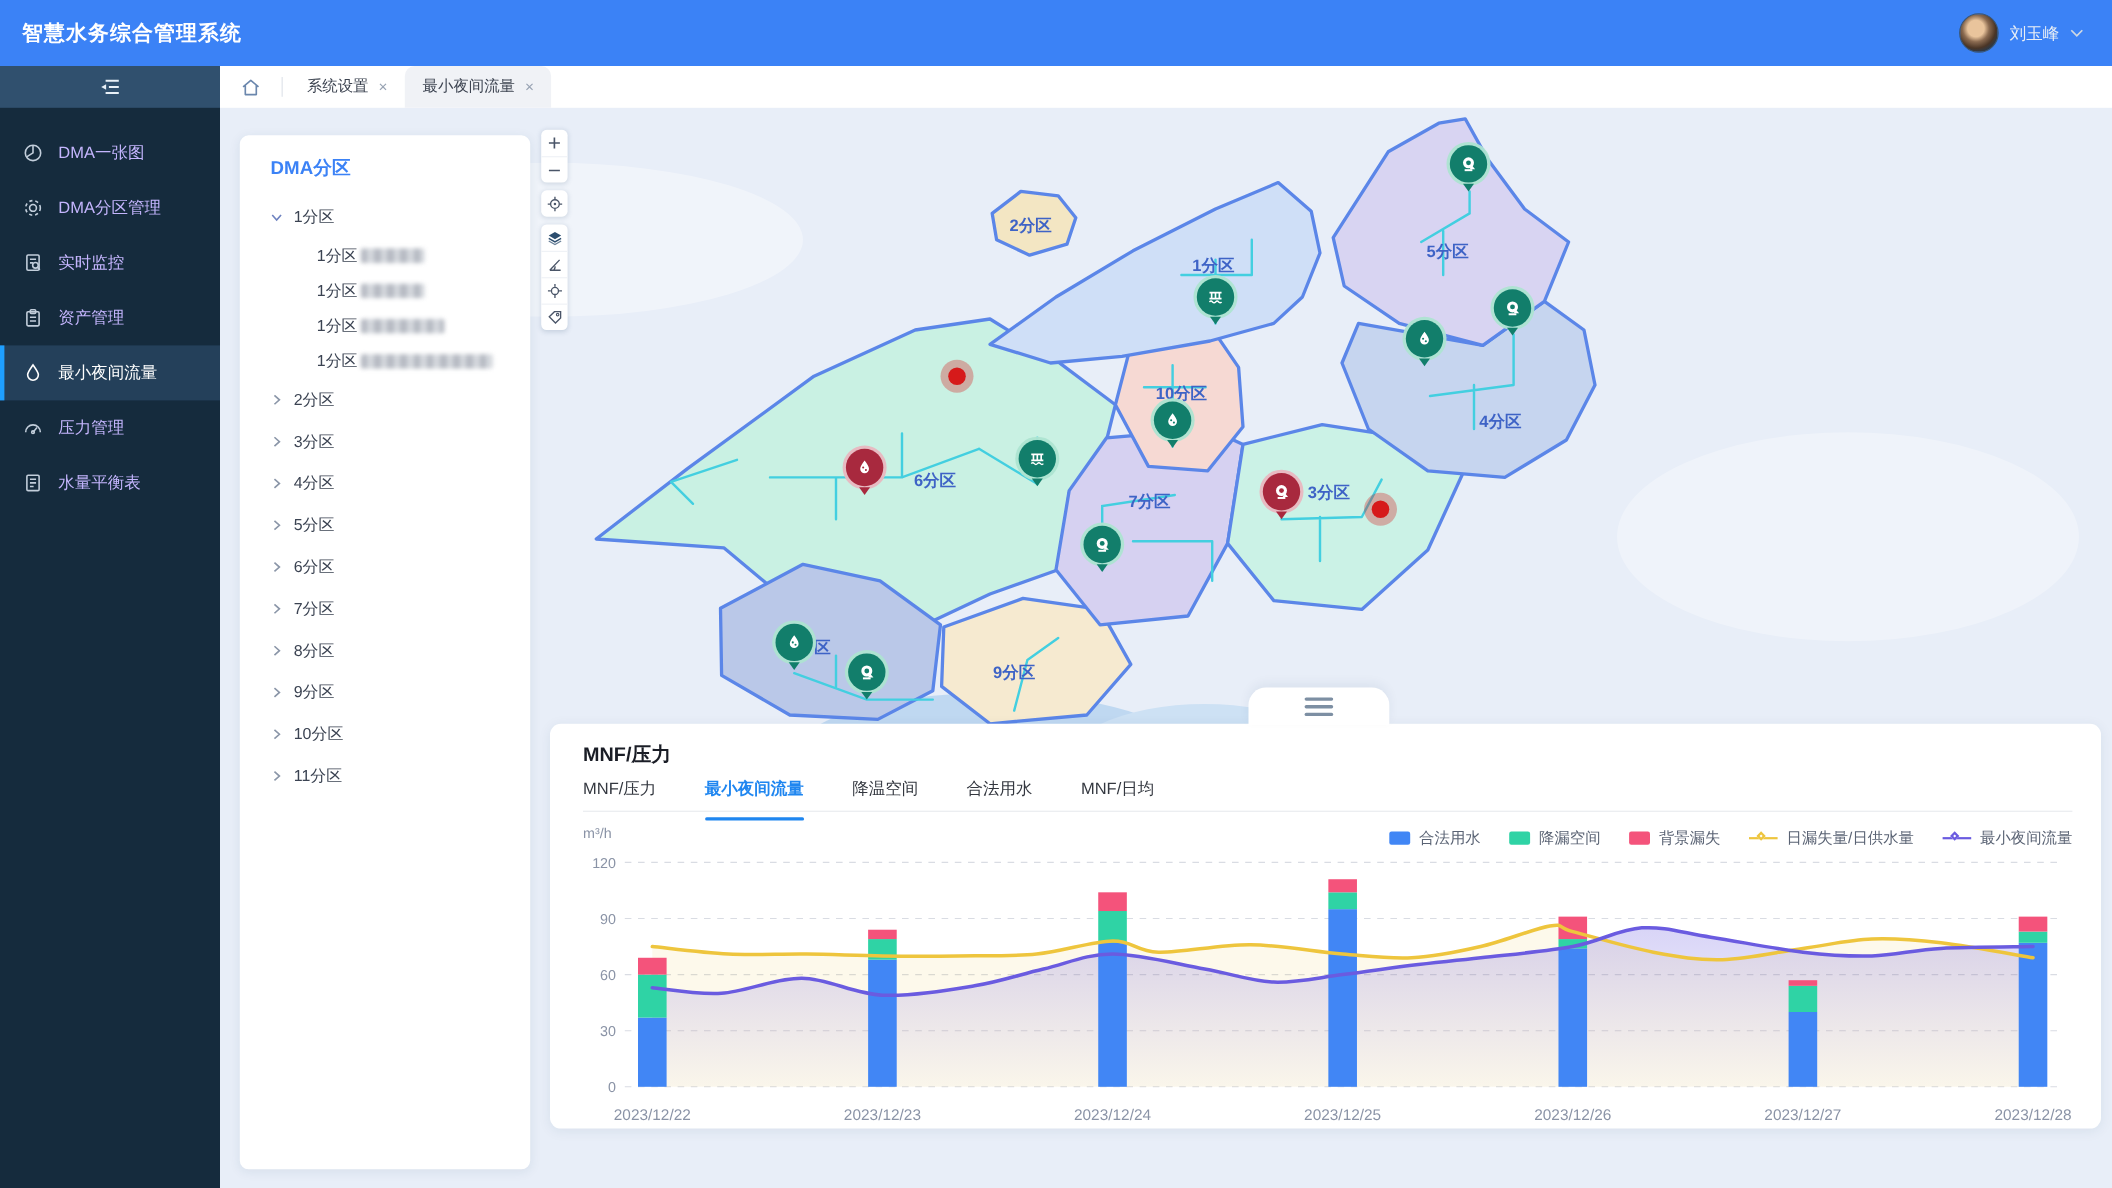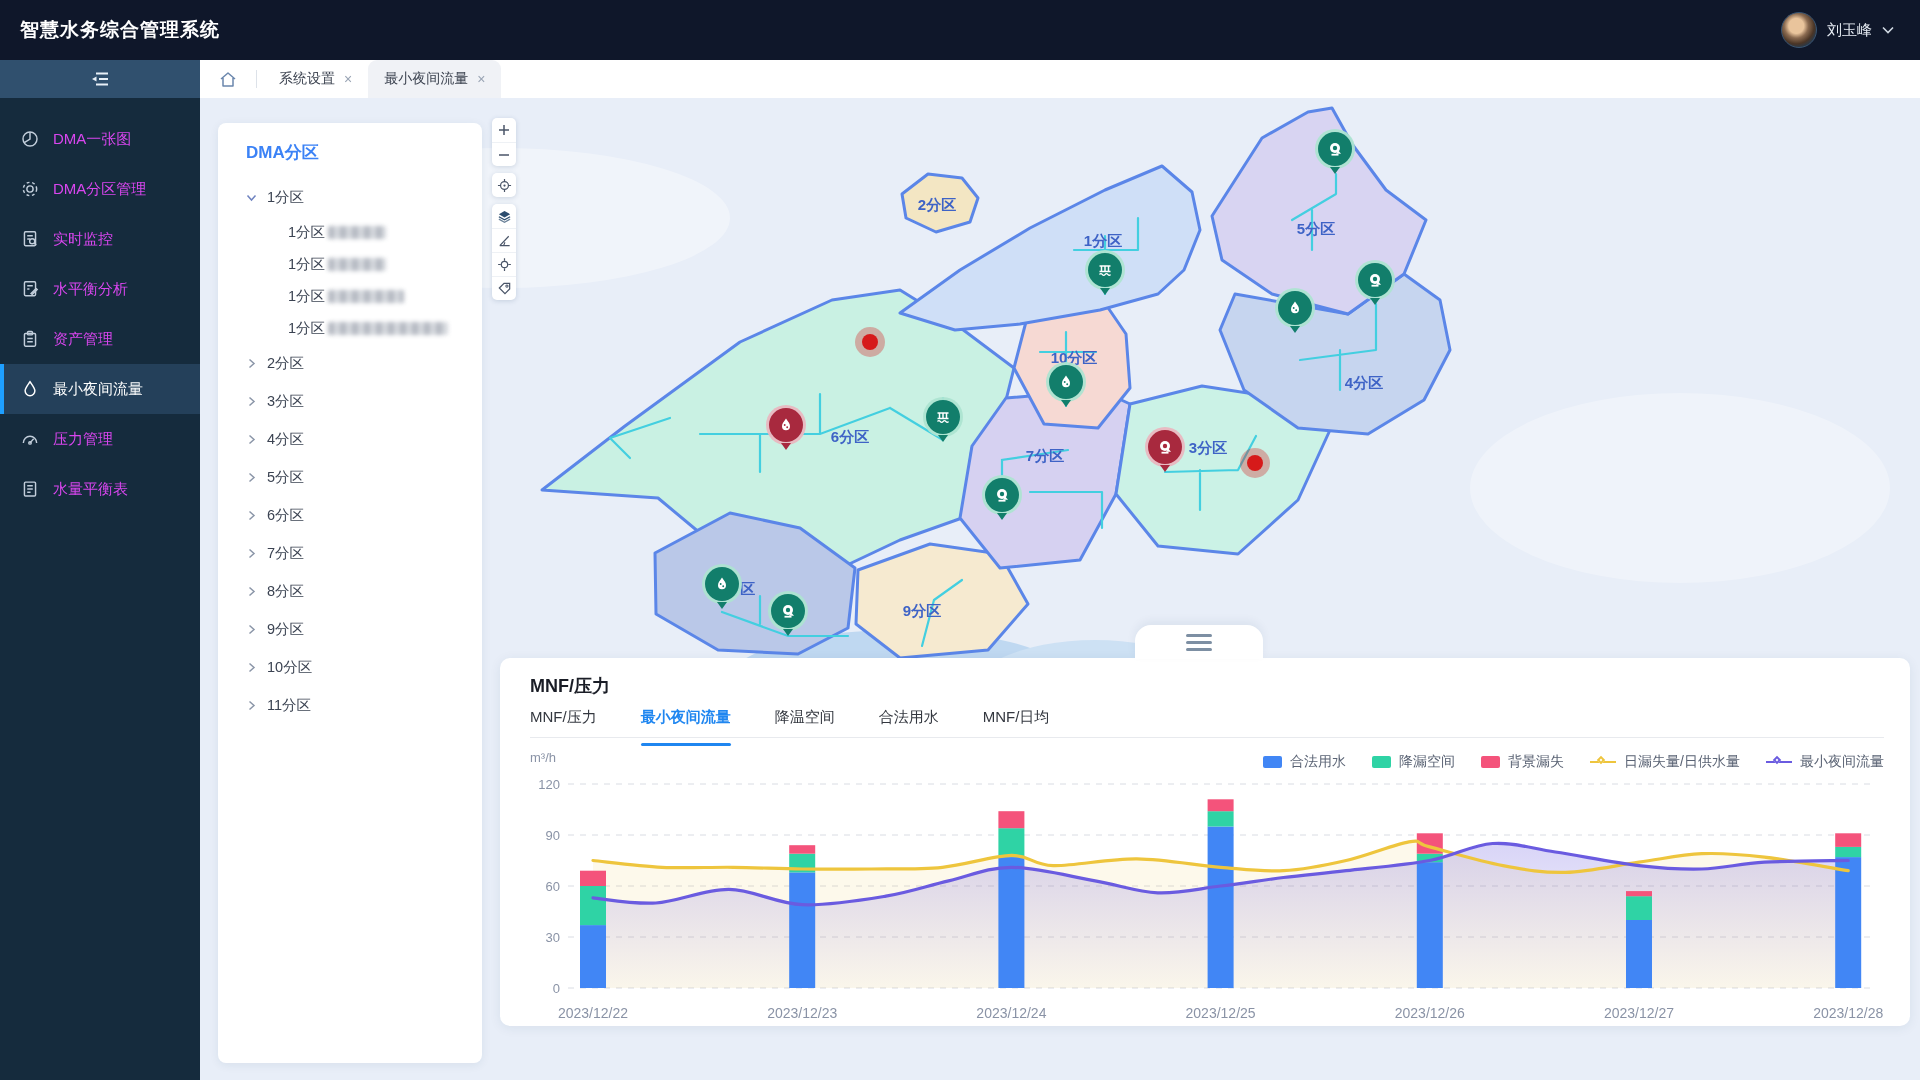--- a/index.html
+++ b/index.html
@@ -1,33 +1,33 @@
 <!DOCTYPE html>
 <html><head>
 <meta charset="utf-8">
 <style>
   * { margin:0; padding:0; box-sizing:border-box; }
   html,body { width:1920px; height:1080px; overflow:hidden;
     font-family:"Liberation Sans","DejaVu Sans",sans-serif; background:#e9edf4; }
 
   
   .header { position:absolute; left:0; top:0; width:1920px; height:60px;
-    background:#0f172a; display:flex; align-items:center; z-index:30; }
+    background:#3b82f6; display:flex; align-items:center; z-index:30; }
   .header-title { color:#fff; font-size:19px; font-weight:bold; margin-left:20px; letter-spacing:1px; }
   .header-user { position:absolute; right:26px; top:0; height:60px; display:flex; align-items:center; gap:10px; cursor:pointer; }
   .avatar { width:36px; height:36px; border-radius:50%;
     background:radial-gradient(circle at 42% 38%, #e9c49c 0 26%, #8a6a50 42%, #4a3526 62%, #243a50 78%); border:1px solid #3a5572; }
   .user-name { color:#e8eef5; font-size:15px; }
 
   
   .sidebar { position:absolute; left:0; top:60px; width:200px; bottom:0; background:#152b3d; z-index:25; }
   .collapse-bar { height:38px; background:#30506e; display:flex; align-items:center; justify-content:center; cursor:pointer; }
   .menu { padding-top:16px; }
   .menu-item { height:50px; display:flex; align-items:center; gap:13px; padding-left:20px;
-    color:#d946ef; font-size:15px; cursor:pointer; position:relative; }
+    color:#c4b5fd; font-size:15px; cursor:pointer; position:relative; }
   .menu-item .mi-icon { width:20px; height:20px; flex:0 0 20px; }
   .menu-item.active { background:#24405a; color:#ffffff; }
   .menu-item.active::before { content:""; position:absolute; left:0; top:0; bottom:0; width:4px; background:#1e9fff; }
 
   
   .tabbar { position:absolute; left:200px; top:60px; width:1720px; height:38px; background:#ffffff;
     display:flex; align-items:center; z-index:20; }
   .home-btn { width:56px; height:38px; display:flex; align-items:center; justify-content:center; cursor:pointer; }
   .tab-divider { width:1px; height:18px; background:#dde2e9; }
   .page-tab { height:38px; display:flex; align-items:center; gap:9px; padding:0 16px; font-size:14px; color:#3c4350; cursor:pointer; }
@@ -130,28 +130,20 @@
         <span>DMA分区管理</span>
       </div>
       <div class="menu-item">
         <svg class="mi-icon" viewBox="0 0 18 18" fill="none" stroke="#c2cedb" stroke-width="1.3">
           <rect x="4" y="2.5" width="10" height="12.5" rx="1"></rect>
           <path d="M6.5,6 H11.5 M6.5,9 H9"></path>
           <circle cx="11" cy="11" r="2.3"></circle>
           <path d="M12.7,12.7 L14.6,14.6"></path>
         </svg>
         <span>实时监控</span>
-      </div>
-      <div class="menu-item">
-        <svg class="mi-icon" viewBox="0 0 18 18" fill="none" stroke="#c2cedb" stroke-width="1.3">
-          <rect x="4" y="2.5" width="10" height="12.5" rx="1"></rect>
-          <path d="M6.5,6 H11.5 M6.5,9 H8.5"></path>
-          <path d="M9.5,13.5 L14.5,8.5 M14.5,8.5 L15.5,9.5 L10.5,14.5"></path>
-        </svg>
-        <span>水平衡分析</span>
       </div>
       <div class="menu-item">
         <svg class="mi-icon" viewBox="0 0 18 18" fill="none" stroke="#c2cedb" stroke-width="1.3">
           <rect x="4" y="4" width="10" height="11.5" rx="1"></rect>
           <rect x="6.8" y="2.3" width="4.4" height="3" rx="0.8"></rect>
           <path d="M6.5,8.5 H11.5 M6.5,11.5 H11.5"></path>
         </svg>
         <span>资产管理</span>
       </div>
       <div class="menu-item active">

